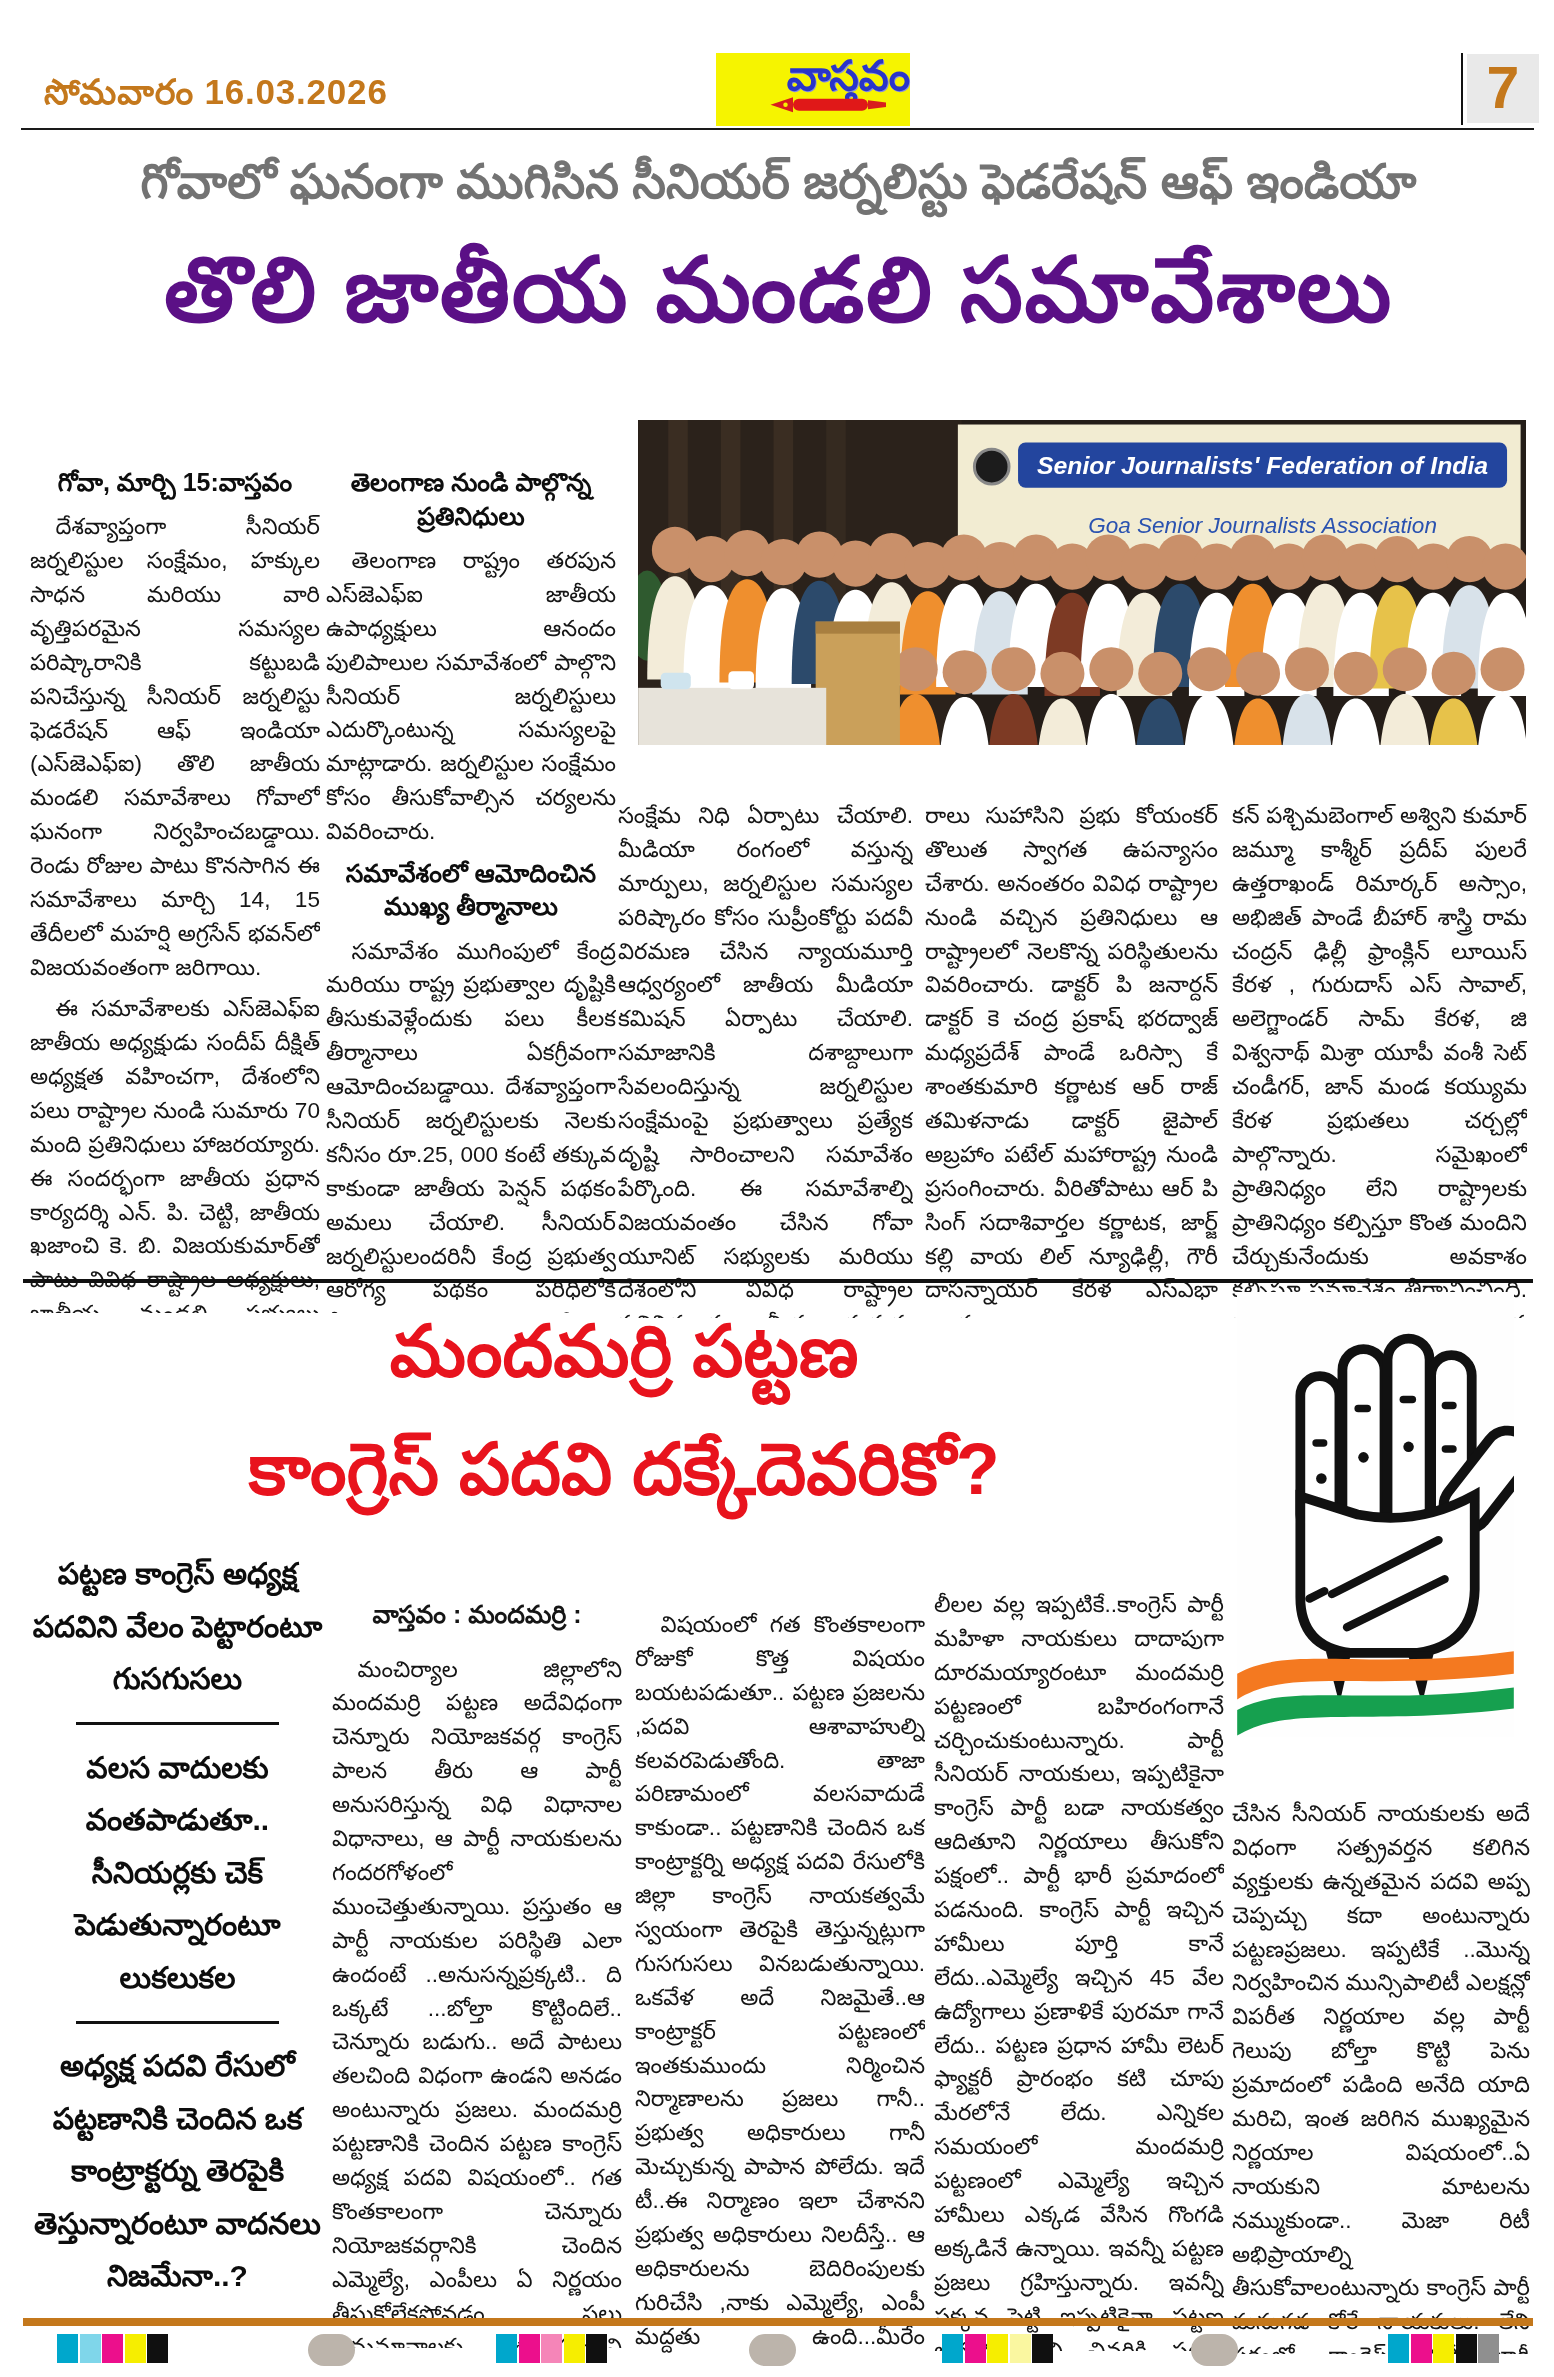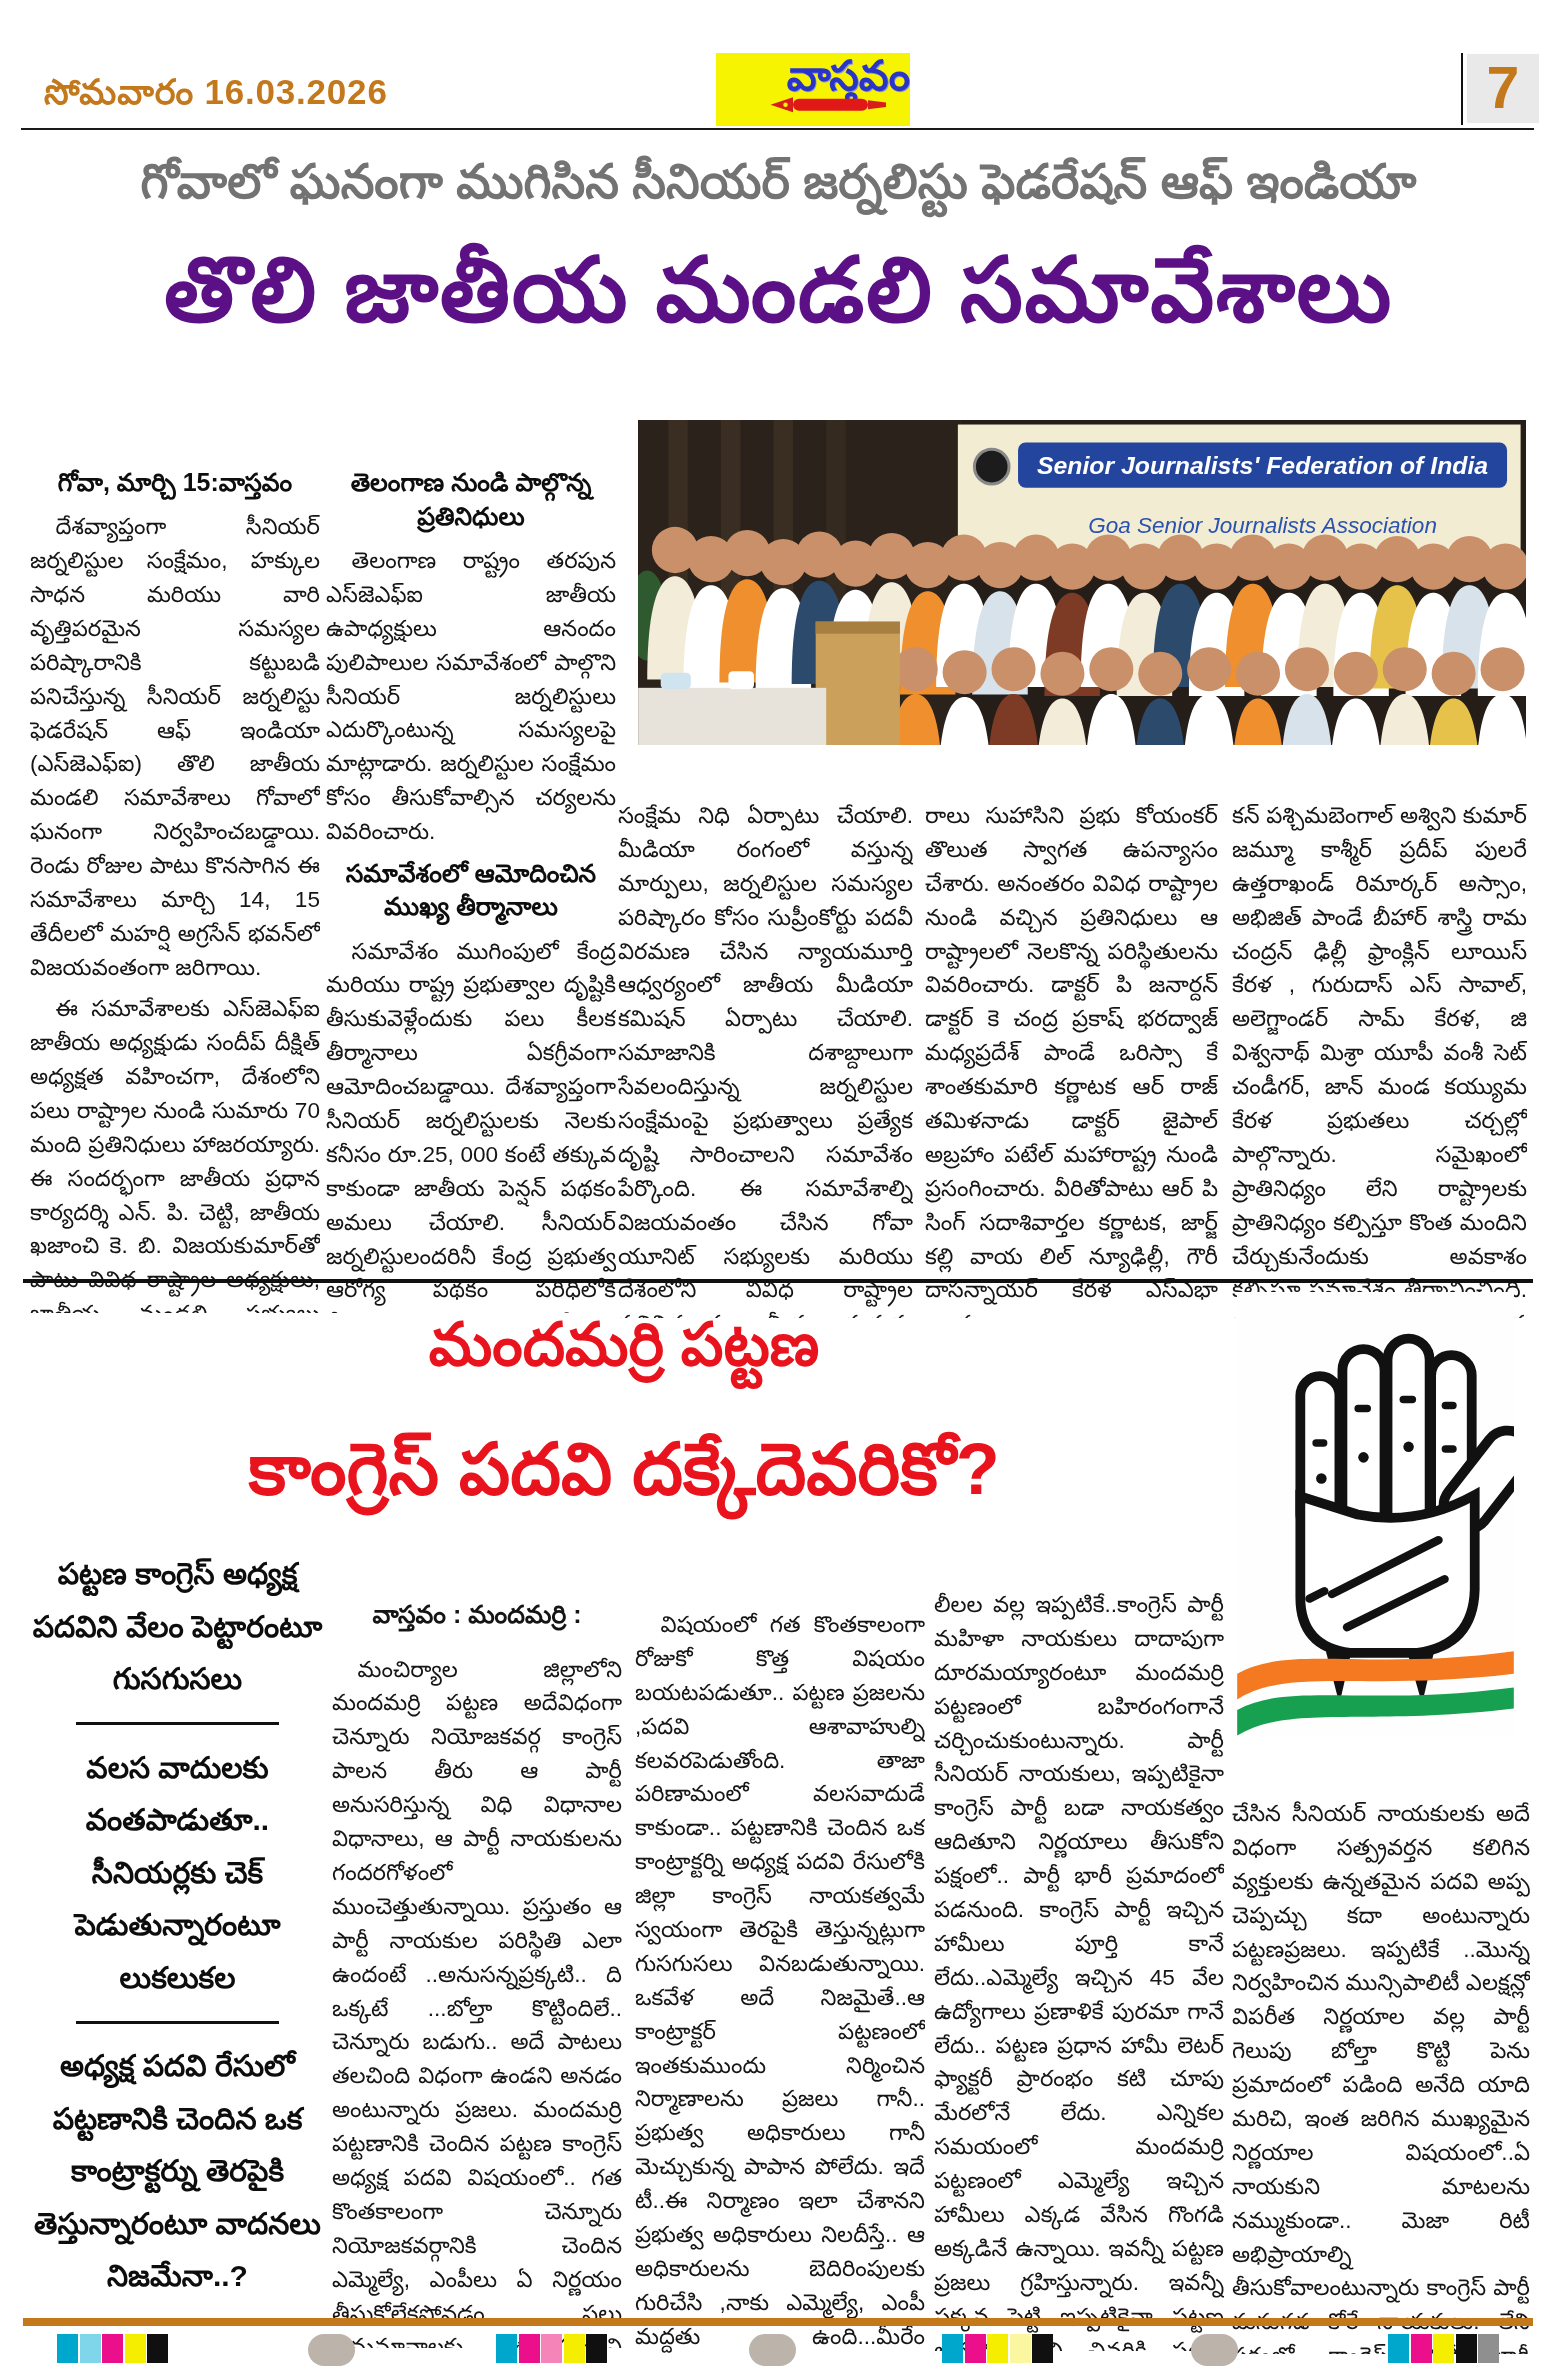--- a/index.html
+++ b/index.html
@@ -20,21 +20,21 @@
   
   .kicker{left:30px;top:154px;width:1497px;text-align:center;font-size:48px;font-weight:bold;color:#737373;}
   .headline1{left:30px;top:239px;width:1497px;text-align:center;font-size:90px;font-weight:bold;color:#5b1086;letter-spacing:1.5px;}
   
   .col{position:absolute;text-align:justify;font-size:22.6px;line-height:1.5;color:#151515;overflow:hidden;margin-top:45px;}
   .colhead{font-weight:bold;text-align:center;font-size:25px;line-height:1.35;margin:3px 0 10.5px 0;color:#0e0e0e;}
   .col p{margin:0 0 7.5px 0;text-indent:25.6px;}
   .photo-frame{left:638px;top:420px;width:888px;height:325px;background:#241d18;}
   
   .sep-rule{left:22.6px;top:1279px;width:1510px;height:3.8px;background:#111;}
-  .headline2a{left:22.6px;top:1310px;width:1203px;text-align:center;font-size:60px;font-weight:bold;color:#e8131d;}
+  .headline2a{left:22.6px;top:1310px;width:1203px;text-align:center;font-size:72px;font-weight:bold;color:#e8131d;}
   .headline2b{left:22.6px;top:1428px;width:1203px;text-align:center;font-size:72px;font-weight:bold;color:#e8131d;}
   .hand-box{left:1237px;top:1292px;width:277px;height:445px;background:#fefefe;}
   .lead-col{left:30px;top:1548px;width:295px;text-align:center;font-size:30px;line-height:1.75;font-weight:bold;color:#0d0d0d;}
   .lead-col .rule{width:203px;height:0;border-top:3px solid #111;margin:16.5px auto;}
   .dateline2{font-weight:bold;text-align:center;font-size:25px;margin:7.5px 0 19.6px 0;}
   
   .bottom-rule{left:22.6px;top:2318px;width:1510px;height:8.3px;background:#c4781c;}
   .swatch-row{left:0;top:2334px;width:1555px;height:30px;}
   .swatch-group{position:absolute;top:0;display:flex;gap:1.5px;}
   .swatch{width:21px;height:29px;}

